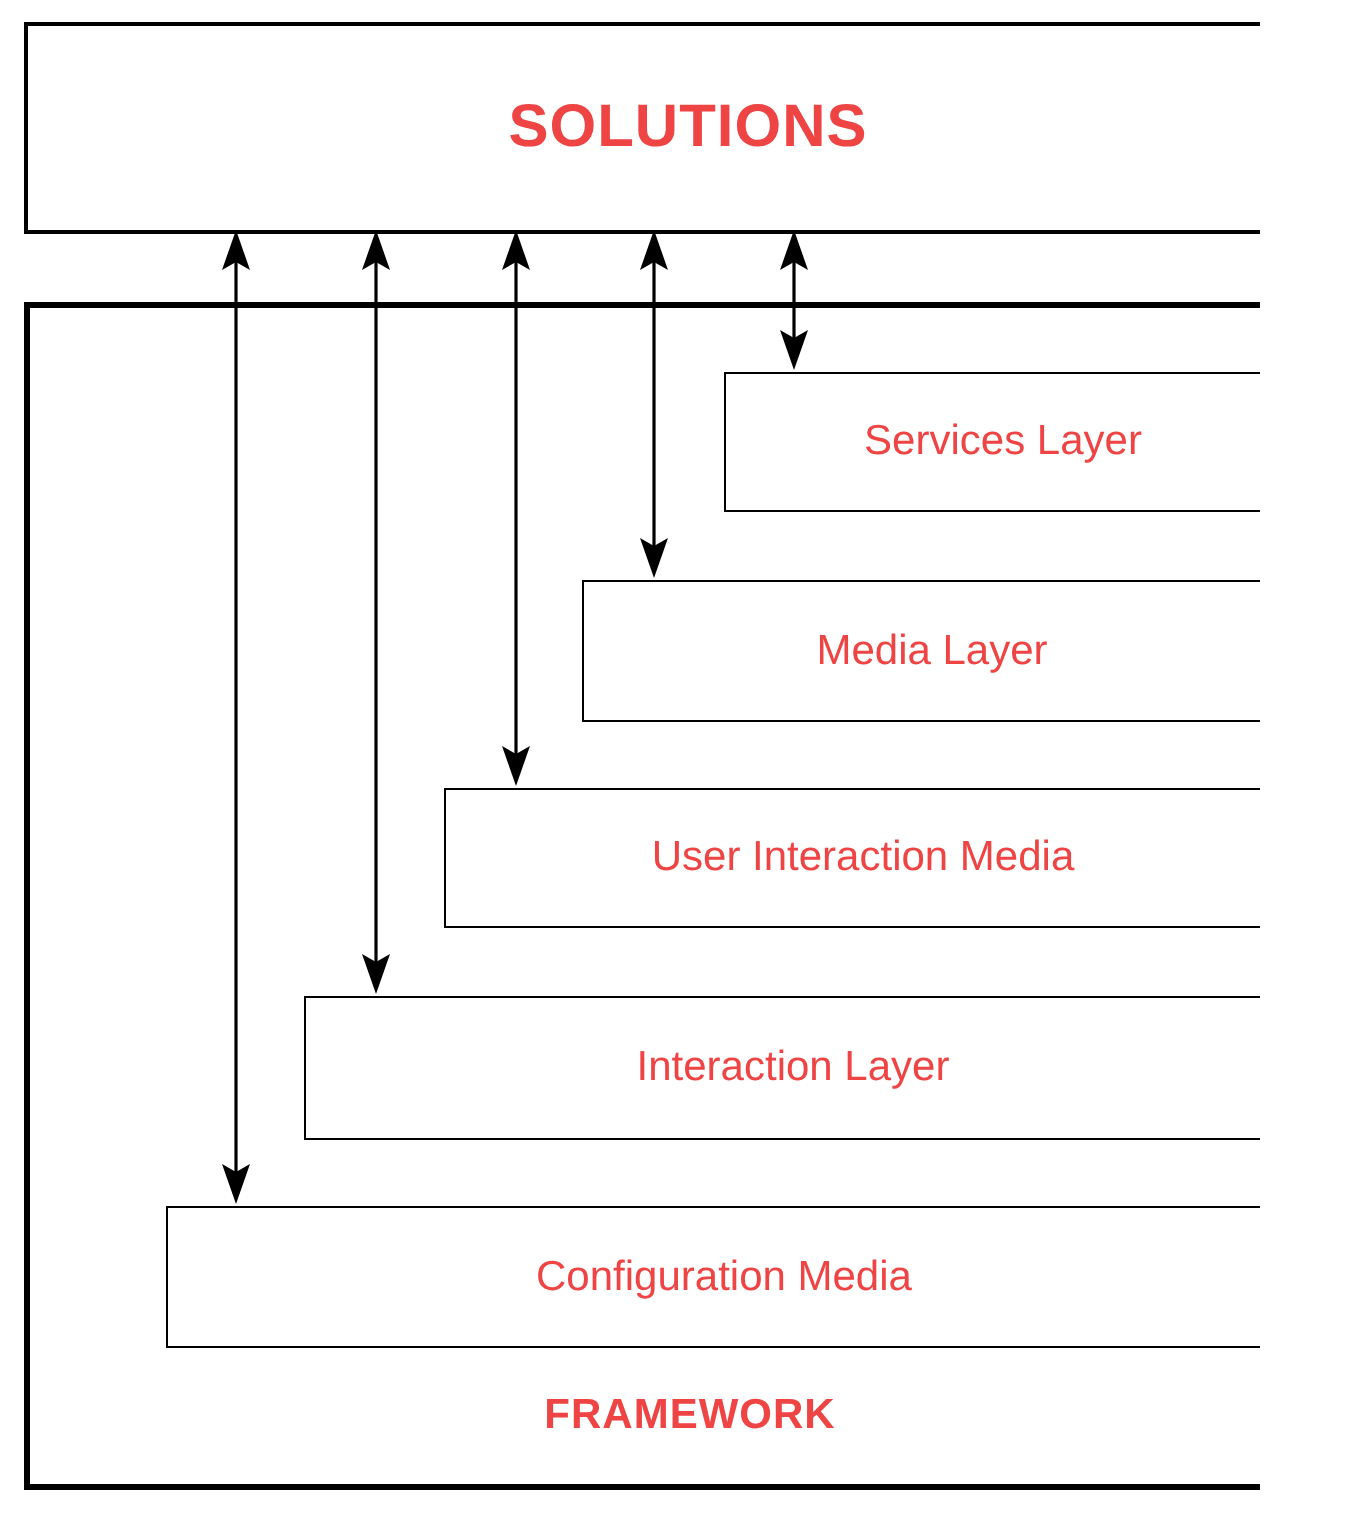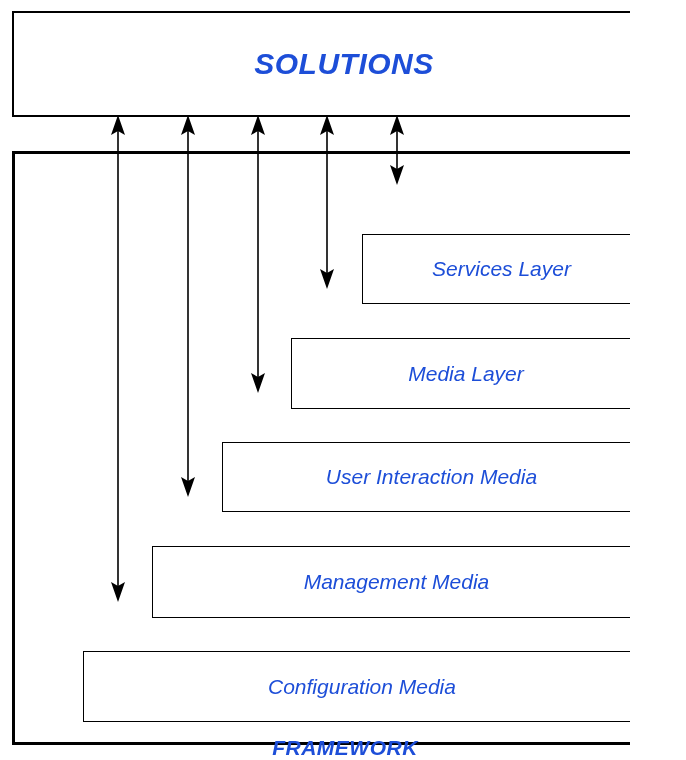--- a/index.html
+++ b/index.html
@@ -6,23 +6,22 @@
     margin: 0;
     padding: 0;
     background: #ffffff;
   }
   .canvas {
     position: relative;
     width: 630px;
     height: 760px;
     background: #ffffff;
     font-family: "Liberation Sans", sans-serif;
-    color: #1d4ed8;
+    color: #ef4444;
     overflow: hidden;
-    font-style: italic;
   }
   .box {
     position: absolute;
     box-sizing: border-box;
     background: #ffffff;
     border: 1.5px solid #000000;
     display: flex;
     align-items: center;
     justify-content: center;
     text-align: center;
@@ -41,37 +40,35 @@
     left: 12px;
     top: 151px;
     width: 666px;
     height: 594px;
     border-width: 3px;
     background: transparent;
   }
   .layer {
     font-size: 21px;
     font-weight: normal;
-    margin-top: 48px;
   }
   .layer-services       { left: 362px; top: 186px; width: 279px; height: 70px; }
   .layer-media          { left: 291px; top: 290px; width: 350px; height: 71px; }
   .layer-user-interaction { left: 222px; top: 394px; width: 419px; height: 70px; }
   .layer-management     { left: 152px; top: 498px; width: 489px; height: 72px; }
   .layer-configuration  { left: 83px;  top: 603px; width: 558px; height: 71px; }
   .framework-label {
     position: absolute;
     left: 12px;
     top: 696px;
     width: 666px;
     text-align: center;
     font-size: 21px;
     font-weight: bold;
     letter-spacing: 0.5px;
-    margin-top: 40px;
   }
   .arrow-overlay {
     position: absolute;
     left: 0;
     top: 0;
     width: 686px;
     height: 760px;
     pointer-events: none;
   }
 </style>
@@ -89,21 +86,21 @@
   <div class="box layer layer-services">
     <span>Services Layer</span>
   </div>
   <div class="box layer layer-media">
     <span>Media Layer</span>
   </div>
   <div class="box layer layer-user-interaction">
     <span>User Interaction Media</span>
   </div>
   <div class="box layer layer-management">
-    <span>Management Media</span>
+    <span>Interaction Layer</span>
   </div>
   <div class="box layer layer-configuration">
     <span>Configuration Media</span>
   </div>
 
   <div class="framework-label">FRAMEWORK</div>
 
   <svg class="arrow-overlay" width="686" height="760" viewBox="0 0 686 760" xmlns="http://www.w3.org/2000/svg">
 
     <g fill="#000" stroke="none">

